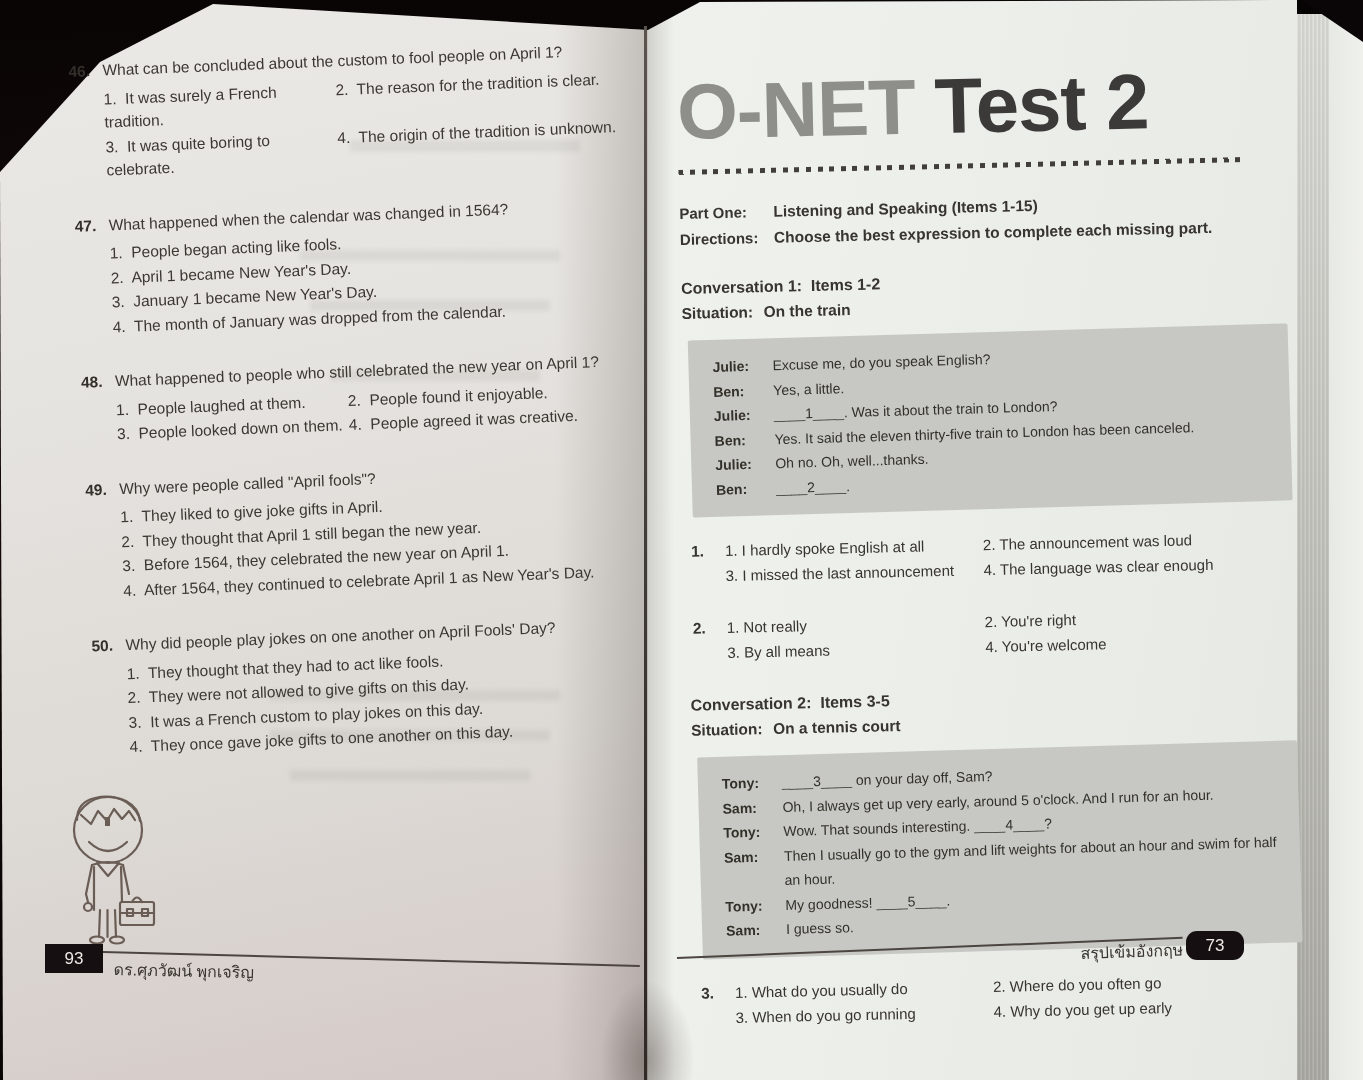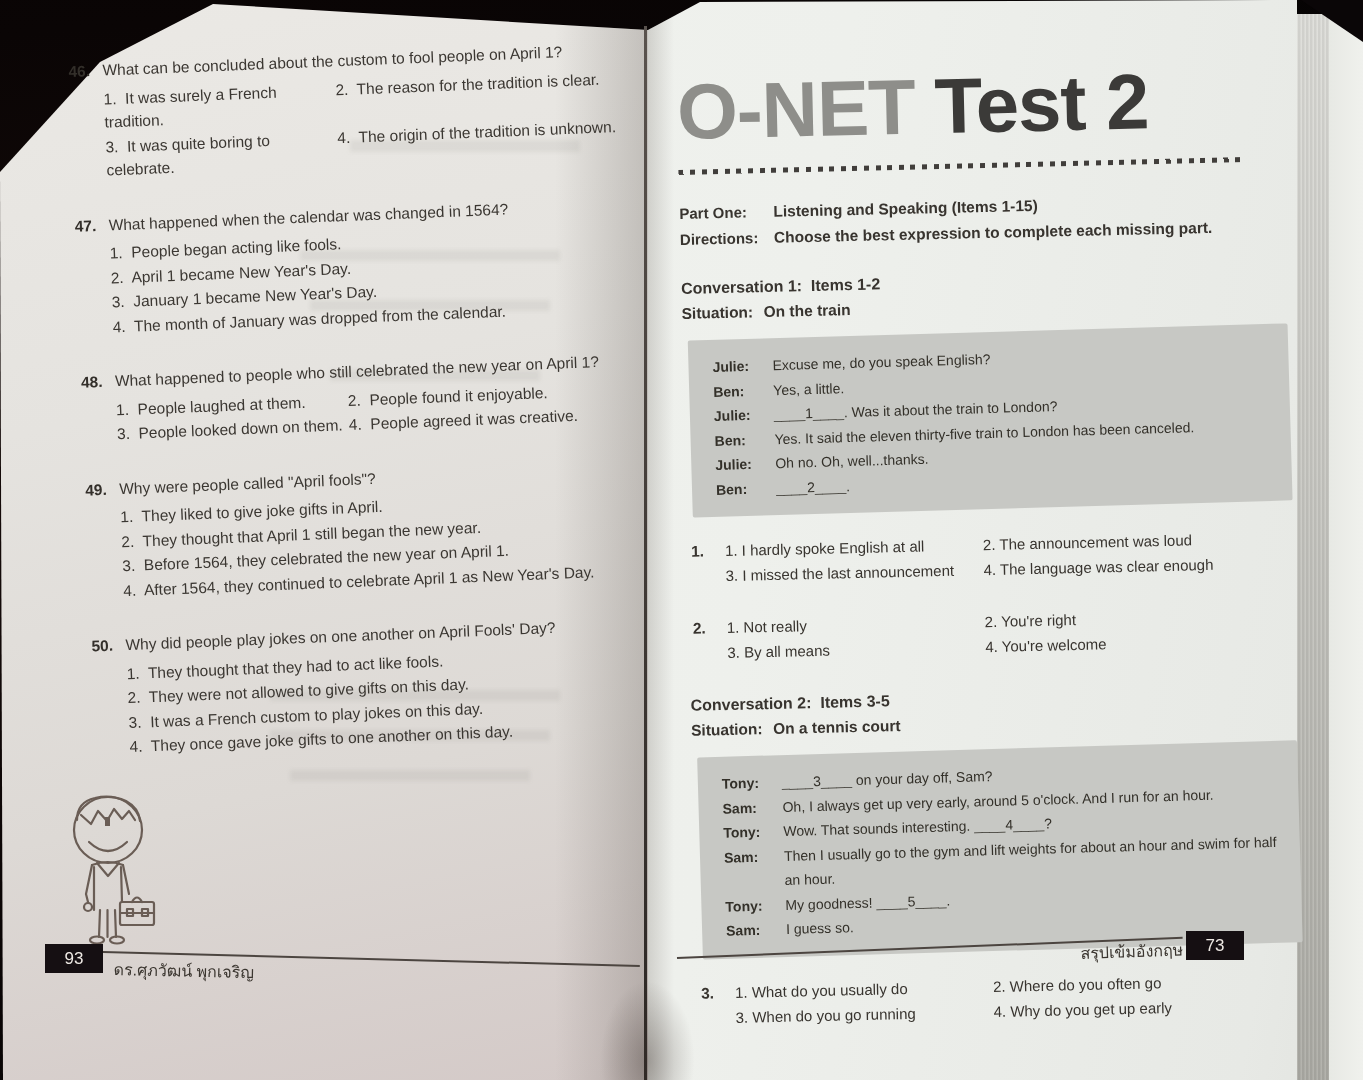--- a/index.html
+++ b/index.html
@@ -70,21 +70,21 @@
   .mascot{position:absolute;left:50px;top:790px;z-index:3;}
   
   .pfooter{position:absolute;z-index:3;font-size:16px;}
   .left-footer{left:40px;top:940px;width:600px;height:60px;}
   .right-footer{left:655px;top:925px;width:610px;height:60px;}
   .num-box{
     position:absolute;width:58px;height:29px;background:#150f12;color:#eee9e4;
     display:flex;align-items:center;justify-content:center;font-size:17px;
   }
   .left-footer .num-box{left:5px;top:4px;}
-  .right-footer .num-box{left:531px;top:6px;}
+  .right-footer .num-box{left:531px;top:6px;border-radius:11px;}
   .footer-line{position:absolute;height:1.6px;background:#4c4540;transform-origin:0 50%;}
   .left-footer .footer-line{left:63px;top:11px;width:537px;transform:rotate(1.5deg);}
   .right-footer .footer-line{left:22px;top:32px;width:506px;transform:rotate(-2.3deg);}
   .thai{position:absolute;color:#3a352f;}
   .left-footer .thai{left:74px;top:17px;transform:rotate(1.3deg);transform-origin:0 0;}
   .right-footer .thai{left:425px;top:16px;transform:rotate(-2deg);transform-origin:0 0;}
   
   .right-content{
     position:absolute;left:676px;top:64px;width:600px;z-index:3;
     transform:rotate(-1.3deg);transform-origin:0 0;

